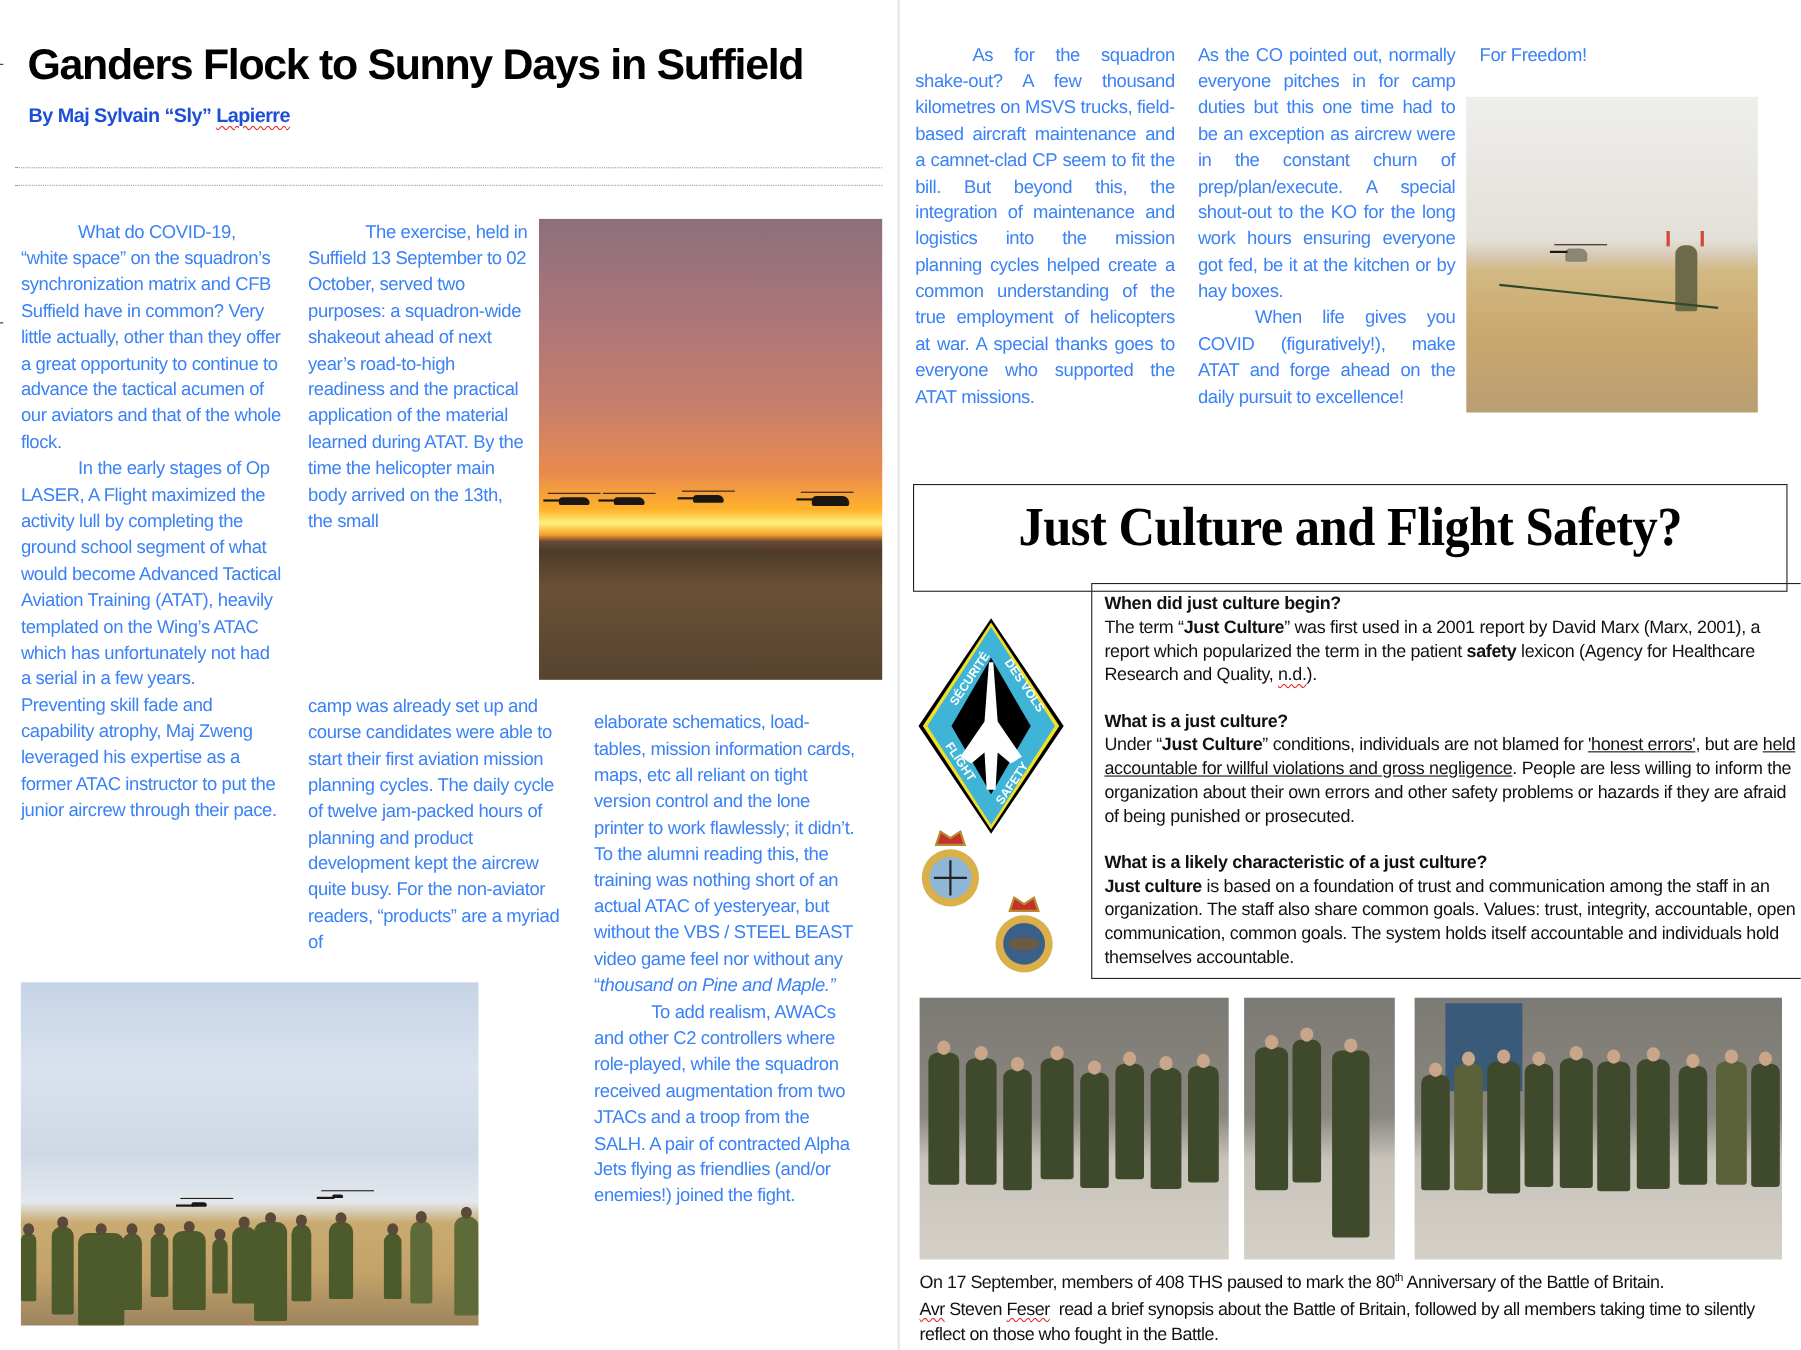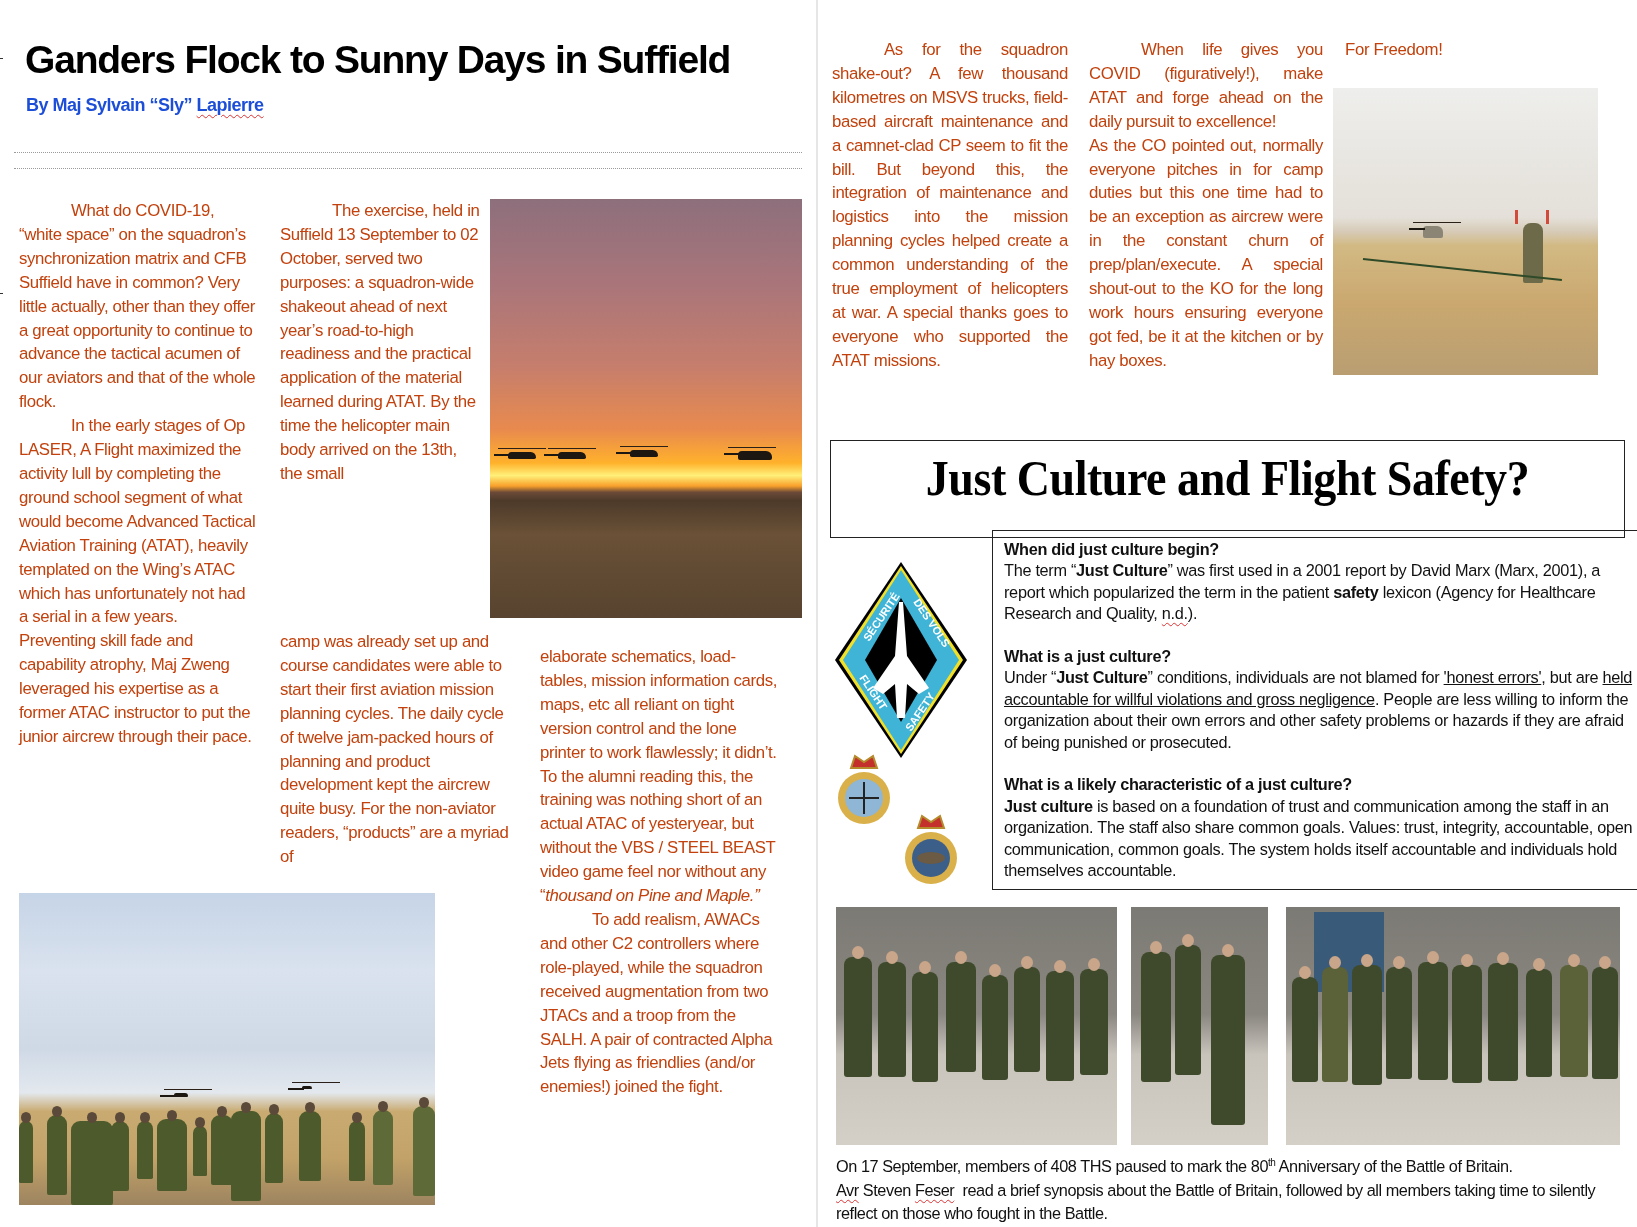--- a/index.html
+++ b/index.html
@@ -1,18 +1,18 @@
 <!DOCTYPE html>
 <html><head>
 <meta charset="utf-8">
 <style>
   html, body { margin:0; padding:0; background:#ffffff; }
   body { width:1637px; height:1227px; position:relative; overflow:hidden; font-family:"Liberation Sans", sans-serif; color:#111; }
   .abs { position:absolute; }
-  .calibri { font-family:"Liberation Sans", sans-serif; font-size:16.8px; line-height:23.9px; letter-spacing:-0.35px; color:#c2410c; }
+  .calibri { font-family:"Liberation Sans", sans-serif; font-size:16.8px; line-height:23.9px; letter-spacing:-0.35px; color:#3b82f6; }
   .p { margin:0; }
   .indent { text-indent:52px; }
   .justify { text-align:justify; }
   #title { left:25px; top:38px; font-size:39px; font-weight:bold; letter-spacing:-1.2px; white-space:nowrap; color:#000; }
   #byline { left:26px; top:95px; font-size:18px; font-weight:bold; letter-spacing:-0.5px; color:#1d4ed8; }
   .sq { text-decoration: underline wavy #d33; text-decoration-thickness:1px; text-underline-offset:3px; }
   .dots { left:14px; width:788px; height:0; border-top:1px dotted #9a9a9a; }
   .tick { left:0; width:3px; height:1px; background:#333; }
   #page-divider { left:816px; top:0; width:2px; height:1227px; background:#e6e6e6; }
   .photo { overflow:hidden; }
@@ -98,22 +98,22 @@
   <div class="soldier" style="left:354px; top:217px; width:20px; height:75px; background:#5e6a38;"></div>
   <div class="soldier" style="left:394px; top:213px; width:22px; height:90px; background:#5e6a38;"></div>
 </div>
 
 <div id="page-divider" class="abs"></div>
 
 <div class="abs calibri justify" style="left:832px; top:38px; width:236px;">
   <p class="p indent">As for the squadron shake-out? A few thousand kilometres on MSVS trucks, field-based aircraft maintenance and a camnet-clad CP seem to fit the bill. But beyond this, the integration of maintenance and logistics into the mission planning cycles helped create a common understanding of the true employment of helicopters at war. A special thanks goes to everyone who supported the ATAT missions.</p>
 </div>
 <div class="abs calibri justify" style="left:1089px; top:38px; width:234px;">
+  <p class="p">As the CO pointed out, normally everyone pitches in for camp duties but this one time had to be an exception as aircrew were in the constant churn of prep/plan/execute. A special shout-out to the KO for the long work hours ensuring everyone got fed, be it at the kitchen or by hay boxes.</p>
   <p class="p indent">When life gives you COVID (figuratively!), make ATAT and forge ahead on the daily pursuit to excellence!</p>
-  <p class="p">As the CO pointed out, normally everyone pitches in for camp duties but this one time had to be an exception as aircrew were in the constant churn of prep/plan/execute. A special shout-out to the KO for the long work hours ensuring everyone got fed, be it at the kitchen or by hay boxes.</p>
 </div>
 <div class="abs calibri" style="left:1345px; top:38px; width:200px;">
   <p class="p">For Freedom!</p>
 </div>
 
 <div id="freedom-photo" class="abs photo" title="Marshaller guiding a landing helicopter in dust">
   <div class="heli" style="left:90px; top:138px; width:20px; height:12px; background:#8a8575;"></div>
   <div style="position:absolute; left:190px; top:135px; width:20px; height:60px; background:#6c6a48; border-radius:8px 8px 2px 2px;"></div>
   <div style="position:absolute; left:182px; top:122px; width:3px; height:14px; background:#d24b3a;"></div>
   <div style="position:absolute; left:213px; top:122px; width:3px; height:14px; background:#d24b3a;"></div>

